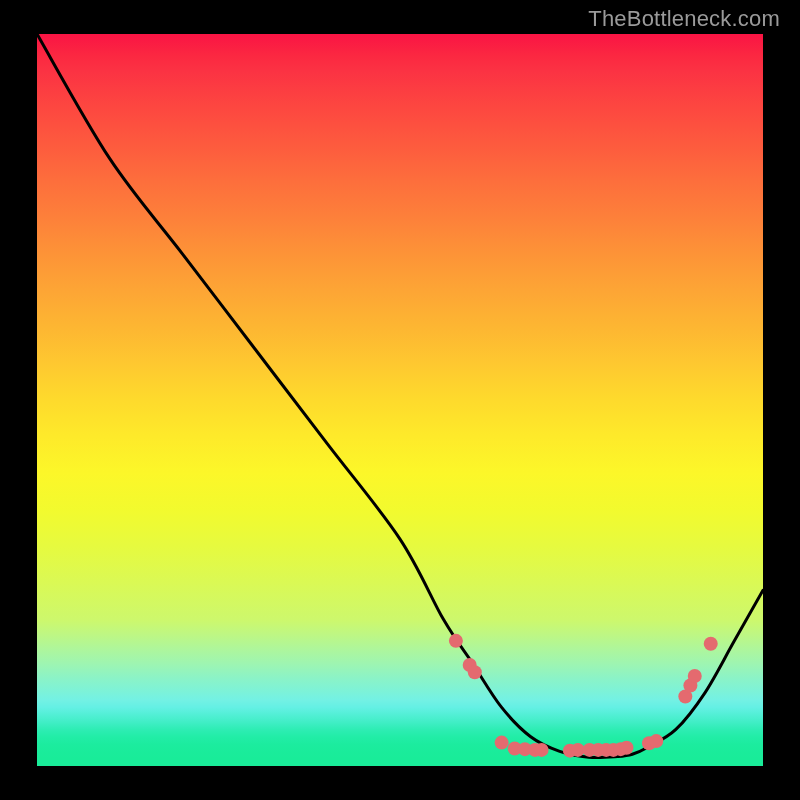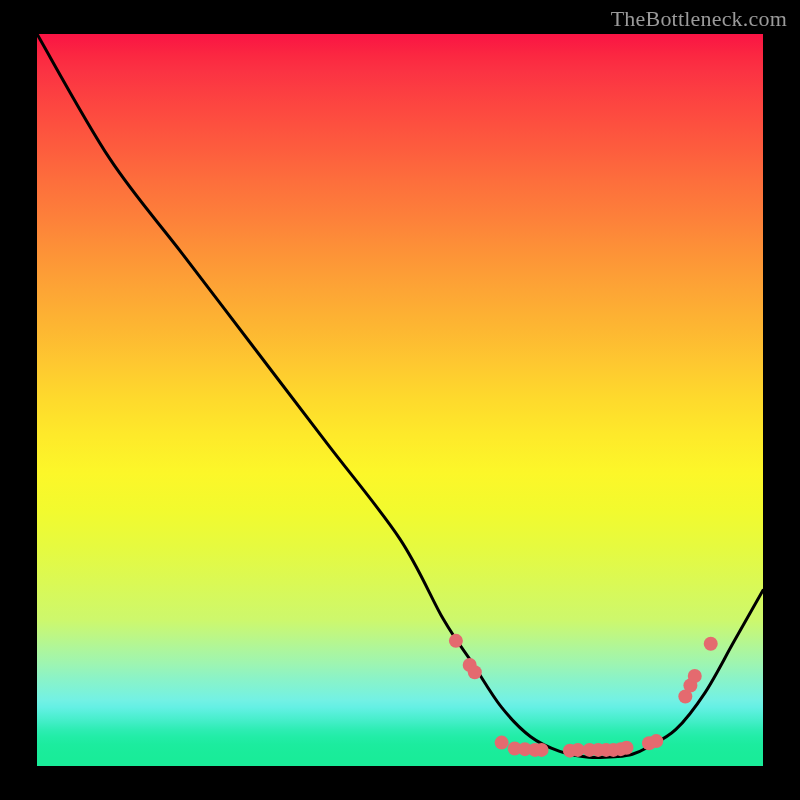--- a/index.html
+++ b/index.html
@@ -50,22 +50,22 @@
       #22eda7 96%,
       #1cec9f 97%,
       #1aec9b 98%,
       #19ec99 99%,
       #19ec99 100%
     );
   }
   .watermark {
     position: absolute;
     top: 6px;
-    right: 13px;
-    font-family: Liberation Serif, serif;
+    right: 20px;
+    font-family: Liberation Sans, sans-serif;
     font-size: 22px;
     color: #9a9a9a;
     letter-spacing: 0.2px;
   }
   svg.ov {
     position: absolute;
     left: 37px;
     top: 34px;
     width: 726px;
     height: 732px;

